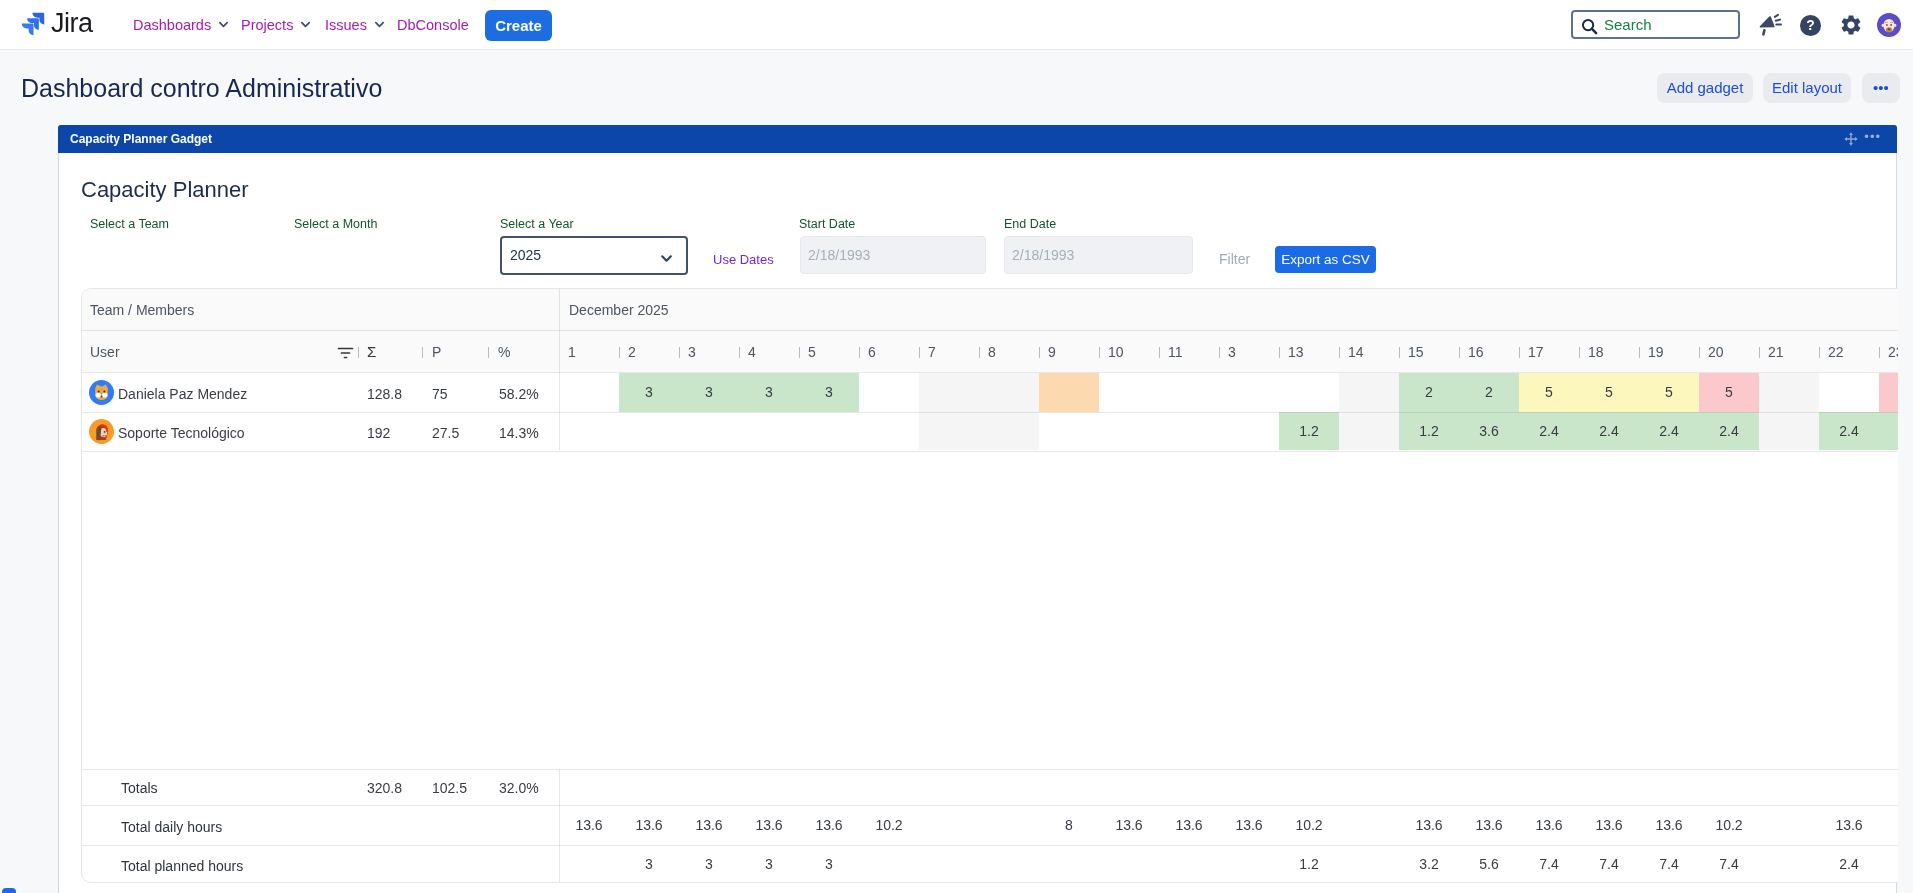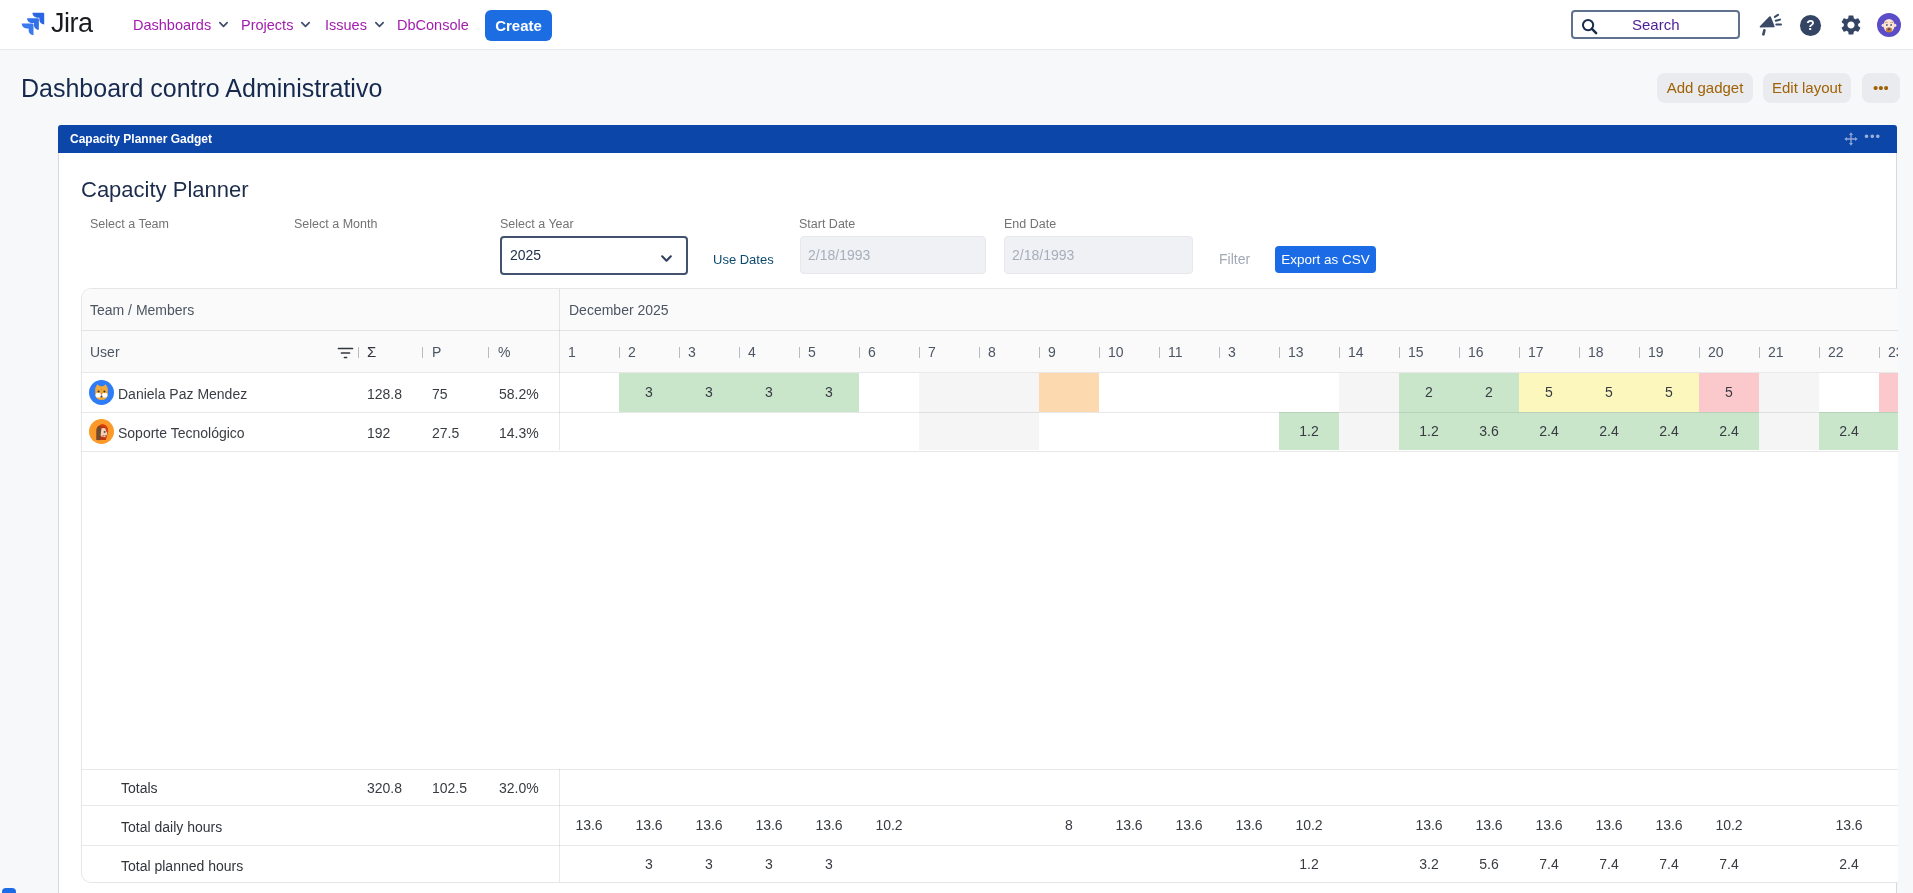--- a/index.html
+++ b/index.html
@@ -8,40 +8,40 @@
 
 
 #nav { position:absolute; left:0; top:0; width:1913px; height:50px; background:#fff; border-bottom:1px solid #e7e8ea; }
 #logo { position:absolute; left:18px; top:9px; width:30px; height:30px; }
 #logotext { position:absolute; left:51px; top:8px; font-size:27px; font-weight:500; color:#191b1f; letter-spacing:-0.5px; }
 .navlink { position:absolute; top:0; height:50px; line-height:50px; font-size:14.5px; color:#a21caf; }
 .chev { display:inline-block; width:10px; height:10px; margin-left:7px; position:relative; top:-1px; }
 .chev svg { display:block; }
 #createbtn { position:absolute; left:485px; top:10px; width:67px; height:31px; background:#1c6ce2; color:#fff; font-size:15px; font-weight:bold; border-radius:6px; text-align:center; line-height:31px; }
 #search { position:absolute; left:1571px; top:10px; width:169px; height:29px; border:2px solid #5f718c; border-radius:4px; background:#fff; }
-#search .ph { position:absolute; left:31px; top:4px; font-size:15px; color:#4c1d95;margin-left:28px; }
+#search .ph { position:absolute; left:31px; top:4px; font-size:15px; color:#15803d; }
 #search svg { position:absolute; left:7px; top:5px; }
 .navicon { position:absolute; top:13px; }
 
 
 #pgtitle { position:absolute; left:21px; top:74px; font-size:25px; font-weight:500; color:#16294e; }
-.hbtn { position:absolute; top:73px; height:30px; background:#e9ebee; border-radius:8px; color:#a16207; font-size:15px; line-height:30px; text-align:center; }
+.hbtn { position:absolute; top:73px; height:30px; background:#e9ebee; border-radius:8px; color:#1d4ed8; font-size:15px; line-height:30px; text-align:center; }
 
 
 #gadget { position:absolute; left:58px; top:125px; width:1839px; height:768px; background:#fff; border:1px solid #d5d9e0; border-bottom:none; border-radius:3px 3px 0 0; }
 #ghead { position:absolute; left:-1px; top:-1px; width:1839px; height:28px; background:#0b46a8; border-radius:3px 3px 0 0; }
 #ghead .t { position:absolute; left:12px; top:7px; color:#fff; font-size:12px; font-weight:bold; }
 #cptitle { position:absolute; left:22px; top:51px; font-size:22px; color:#1c2c4c; }
 
 
-.flabel { position:absolute; top:91px; font-size:12.5px; color:#737373; }
+.flabel { position:absolute; top:91px; font-size:12.5px; color:#14532d; }
 .sel { position:absolute; top:110px; height:39px; border:2px solid #42526e; border-radius:4px; background:#fff; font-size:14px; color:#21334f; line-height:35px; padding-left:8px; }
 .sel .sc { position:absolute; right:13px; top:14px; line-height:0; }
 .dinput { position:absolute; top:110px; height:38px; background:#f0f1f4; border:1px solid #e6e8eb; border-radius:4px; font-size:14px; color:#a6afbd; line-height:36px; padding-left:7px; }
-#usedates { position:absolute; left:654px; top:126px; font-size:13px; color:#0c4a6e; }
+#usedates { position:absolute; left:654px; top:126px; font-size:13px; color:#6d28d9; }
 #filterlbl { position:absolute; left:1160px; top:125px; font-size:14px; color:#a2a9b6; }
 #exportbtn { position:absolute; left:1216px; top:120px; width:101px; height:27px; background:#1a6be5; border-radius:4px; color:#fff; font-size:13.5px; text-align:center; line-height:27px; }
 
 
 #tbl { position:absolute; left:22px; top:162px; width:1817px; height:595px; overflow:hidden; }
 #tblin { position:absolute; left:0; top:0; width:2340px; height:595px; background:#fff; border:1px solid #e4e6ea; border-radius:10px; overflow:hidden; }
 .hrule { position:absolute; left:0; width:2340px; height:1px; background:rgba(25,30,36,0.10); z-index:3; }
 .vdiv { position:absolute; left:477px; width:1px; background:rgba(25,30,36,0.10); z-index:3; }
 .tick { position:absolute; width:1px; height:11px; top:58px; background:#b7bbc2; z-index:4; }
 .hdrbg { position:absolute; left:0; top:0; width:2340px; height:83px; background:#fafafa; border-radius:10px 10px 0 0; }

